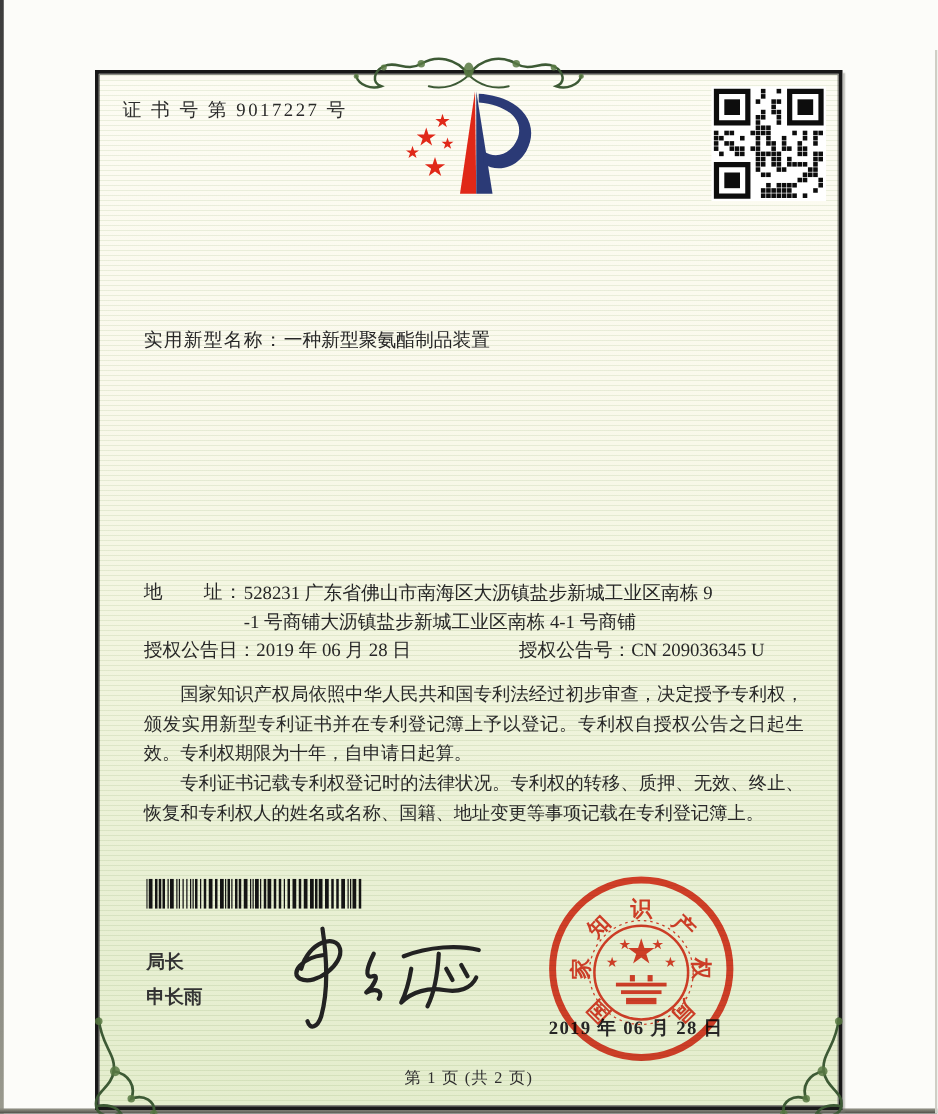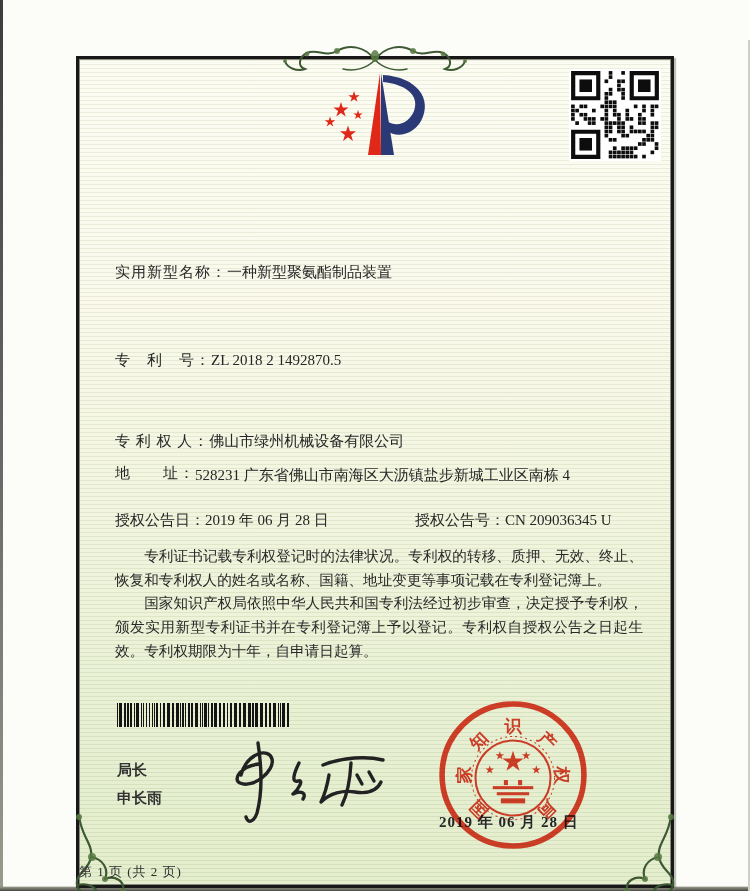--- a/index.html
+++ b/index.html
@@ -51,21 +51,21 @@
 
   .barcode{position:absolute;left:38px;top:644px;}
   .signer{position:absolute;left:38px;top:698px;font-family:Liberation Serif, serif;
     font-size:15px;font-weight:bold;color:#333;line-height:1.85;}
   .signature{position:absolute;left:132px;top:676px;}
 
   .seal-date{position:absolute;left:360px;top:754px;font-size:15px;font-weight:bold;
     letter-spacing:1px;color:#262626;white-space:nowrap;}
   .seal{position:absolute;left:358px;top:640px;mix-blend-mode:multiply;opacity:.93;pointer-events:none;}
 
-  .footer{position:absolute;left:0;bottom:4px;width:100%;
+  .footer{position:absolute;left:0;bottom:14px;width:100%;text-align:center;
     font-size:13px;letter-spacing:1px;color:#2e2e2e;}
 </style>
 </head>
 <body>
 
 <div class="photo-edge-left"></div>
 <div class="photo-edge-bottom"></div>
 <div class="photo-edge-right"></div>
 
 <div class="cert">
@@ -108,20 +108,21 @@
       <path d="M14,72 C22,70 30,72 34,78"></path>
     </g>
     <g fill="#597a43" opacity=".85">
       <circle cx="16" cy="4" r="3"></circle>
         <circle cx="29" cy="44" r="4"></circle>
       <circle cx="42" cy="66" r="3"></circle>
         <circle cx="60" cy="78" r="3"></circle>
     </g>
   </svg>
 
+  <div class="cert-no">证 书 号 第 9017227 号</div>
 
   <svg class="logo" width="132" height="96" viewBox="0 0 132 96">
     <defs>
       <path id="star" d="M0,-1 L0.225,-0.309 L0.951,-0.309 L0.363,0.118 L0.588,0.809 L0,0.382 L-0.588,0.809 L-0.363,0.118 L-0.951,-0.309 L-0.225,-0.309 Z"></path>
     </defs>
     <polygon points="59,8 47,90 60,90" fill="#e02818"></polygon>
     <polygon points="60,8 60,90 73,90" fill="#2b3a76"></polygon>
     <path d="M62,10 C96,12 112,34 100,56 C92,70 76,73 66,66 L66,56 C76,63 88,58 93,46 C99,30 84,19 62,17 Z" fill="#2b3a76"></path>
     <g fill="#e02818">
       <use href="#star" transform="translate(33,32) scale(6)"></use>
@@ -260,31 +261,29 @@
         <rect x="50" y="82" width="3.5" height="3.5"></rect>
         <rect x="54" y="82" width="3.5" height="3.5"></rect>
         <rect x="58" y="82" width="3.5" height="3.5"></rect>
         <rect x="62" y="82" width="3.5" height="3.5"></rect>
         <rect x="70" y="82" width="3.5" height="3.5"></rect>
       </g>
   </svg>
 
 
   <div class="field f0"><span class="flabel">实用新型名称：</span><span class="fvalue">一种新型聚氨酯制品装置</span></div>
-  <div class="field f2"><span class="flabel">专　利　号：</span><span class="fvalue">ZL 2018 2 1492870.5</span></div>
-  <div class="field f4"><span class="flabel">专 利 权 人：</span><span class="fvalue">佛山市绿州机械设备有限公司</span></div>
-  <div class="field f5"><span class="flabel">地　　址：</span><span class="fvalue"><span>528231 广东省佛山市南海区大沥镇盐步新城工业区南栋 4</span><br></span></div>
+  <div class="field f5"><span class="flabel">地　　址：</span><span class="fvalue"><span>528231 广东省佛山市南海区大沥镇盐步新城工业区南栋 9</span><br><span>-1 号商铺大沥镇盐步新城工业区南栋 4-1 号商铺</span></span></div>
   <div class="field f6">
     <span class="grant-date"><span>授权公告日：</span><span>2019 年 06 月 28 日</span></span>
     <span class="grant-no"><span>授权公告号：</span><span>CN 209036345 U</span></span>
   </div>
 
   <div class="paras">
+    <p>国家知识产权局依照中华人民共和国专利法经过初步审查，决定授予专利权，颁发实用新型专利证书并在专利登记簿上予以登记。专利权自授权公告之日起生效。专利权期限为十年，自申请日起算。</p>
     <p>专利证书记载专利权登记时的法律状况。专利权的转移、质押、无效、终止、恢复和专利权人的姓名或名称、国籍、地址变更等事项记载在专利登记簿上。</p>
-    <p>国家知识产权局依照中华人民共和国专利法经过初步审查，决定授予专利权，颁发实用新型专利证书并在专利登记簿上予以登记。专利权自授权公告之日起生效。专利权期限为十年，自申请日起算。</p>
   </div>
 
   <svg class="barcode" width="178" height="24" viewBox="0 0 178 24">
     <g fill="#141414" id="barcode-bars">
         <rect x="0" y="0" width="1" height="24"></rect>
         <rect x="2" y="0" width="3" height="24"></rect>
         <rect x="7" y="0" width="2" height="24"></rect>
         <rect x="10" y="0" width="2" height="24"></rect>
         <rect x="13" y="0" width="2" height="24"></rect>
         <rect x="17" y="0" width="1" height="24"></rect>

